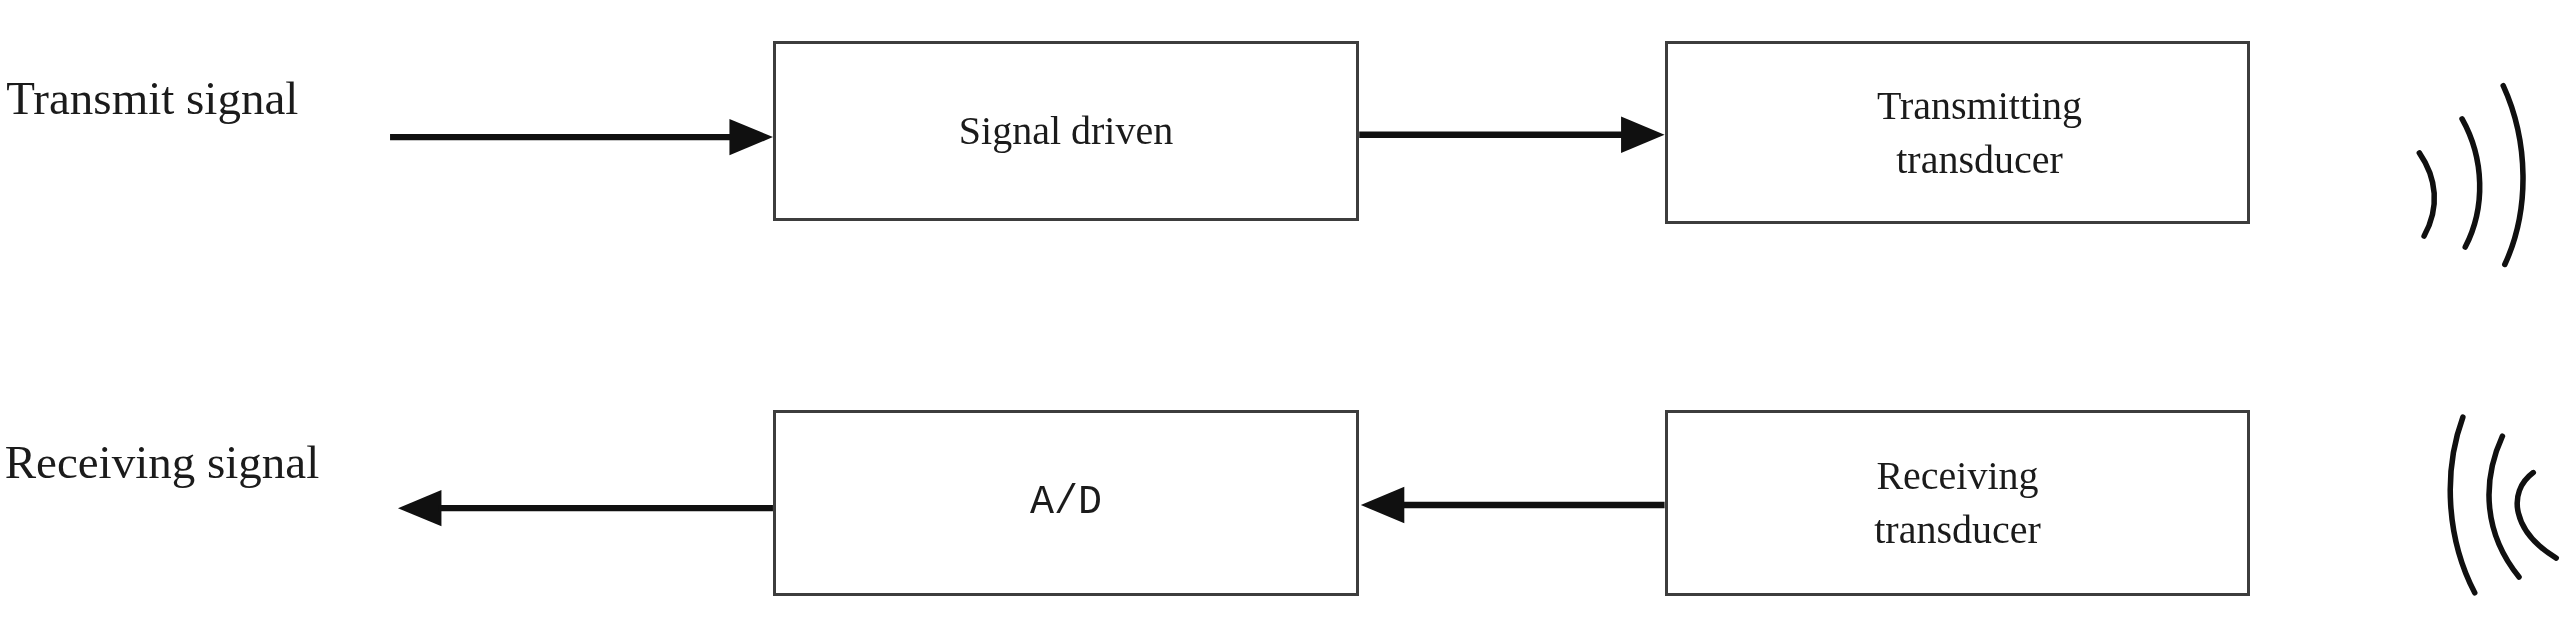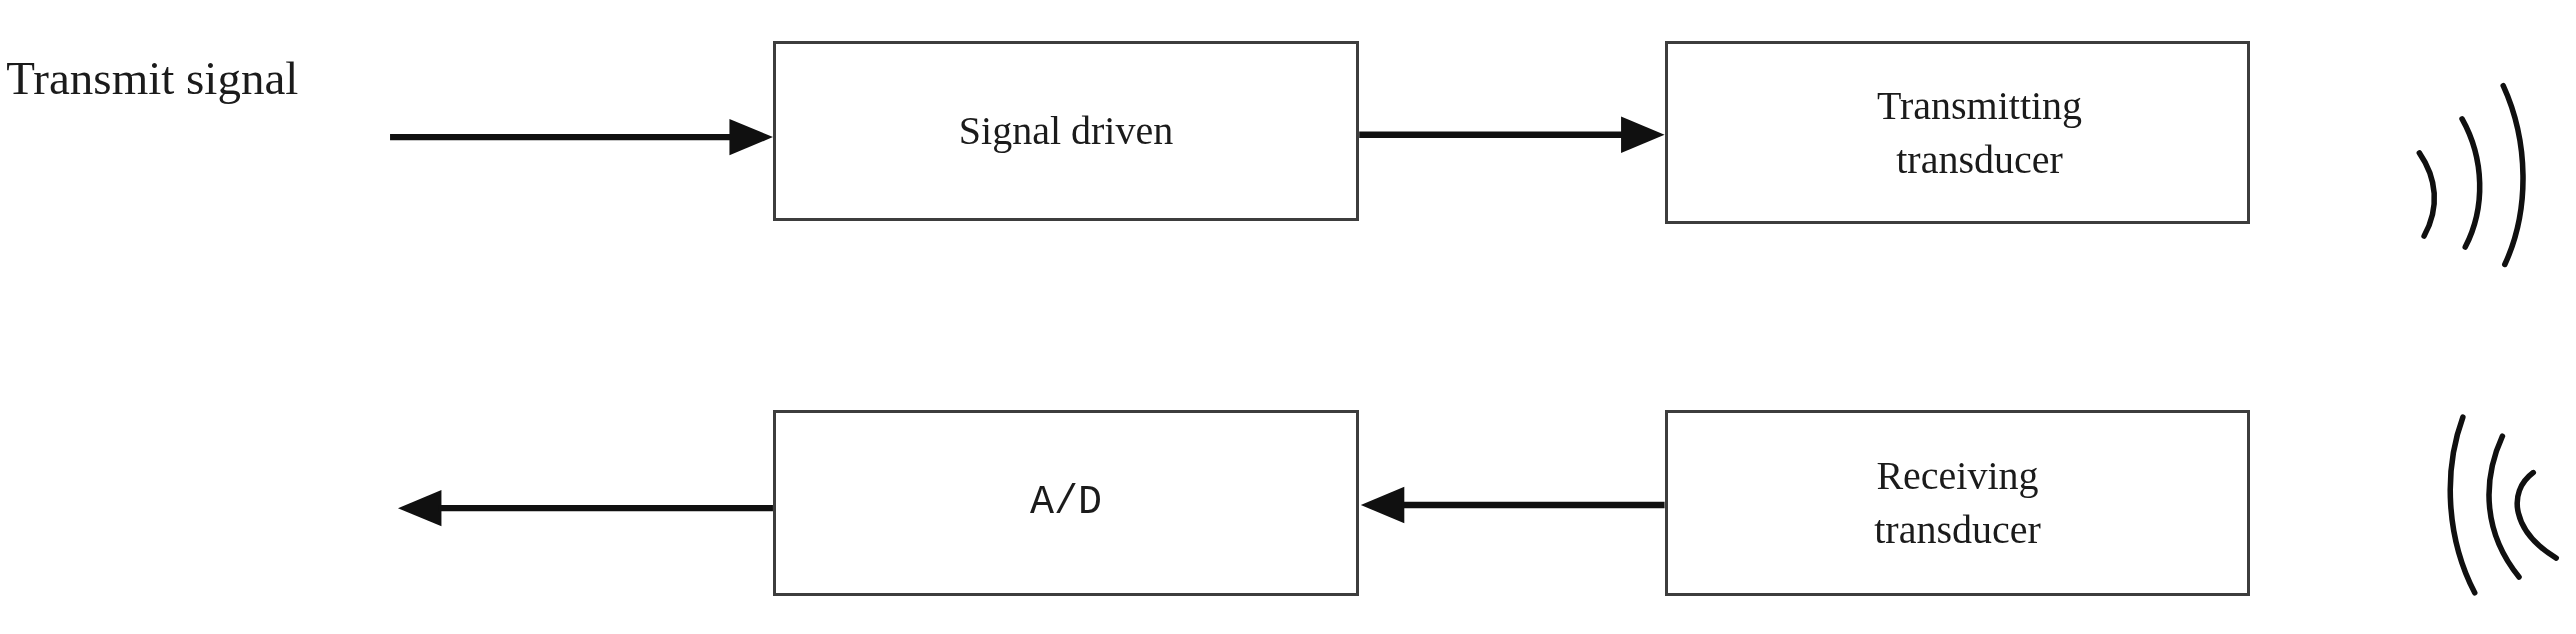--- a/index.html
+++ b/index.html
@@ -30,21 +30,21 @@
   .connector-layer .wave-arc{
     stroke:var(--arrow);stroke-width:7;fill:none;stroke-linecap:round;
   }
   .side-label{
     position:absolute;
     font-size:47px;
     line-height:1.1;
     white-space:nowrap;
     z-index:2;
   }
-  .label-transmit{left:6.3px;top:53px;text-align:center;}
+  .label-transmit{left:6.3px;top:73px;text-align:center;}
   .label-receiving{left:4.7px;top:437px;}
   .block{
     position:absolute;
     box-sizing:border-box;
     border:3.2px solid var(--box-border);
     background:var(--background);
     display:flex;
     flex-direction:column;
     align-items:center;
     justify-content:center;
@@ -93,20 +93,21 @@
 
     <g>
       <path class="wave-arc" d="M3113,527 C3088,595 3092,680 3128,749"></path>
       <path class="wave-arc" d="M3163,551 C3136,610 3140,675 3184,729"></path>
       <path class="wave-arc" d="M3202,597 C3168,622 3176,672 3231,705"></path>
     </g>
   </svg>
 
   <div class="side-label label-transmit">Transmit signal</div>
 
+  <div class="side-label label-receiving">Receiving signal</div>
 
   <div class="block block-signal-driven">
     <div>Signal driven</div>
   </div>
 
   <div class="block block-transmitting">
     <div>Transmitting</div>
     <div>transducer</div>
   </div>
 

